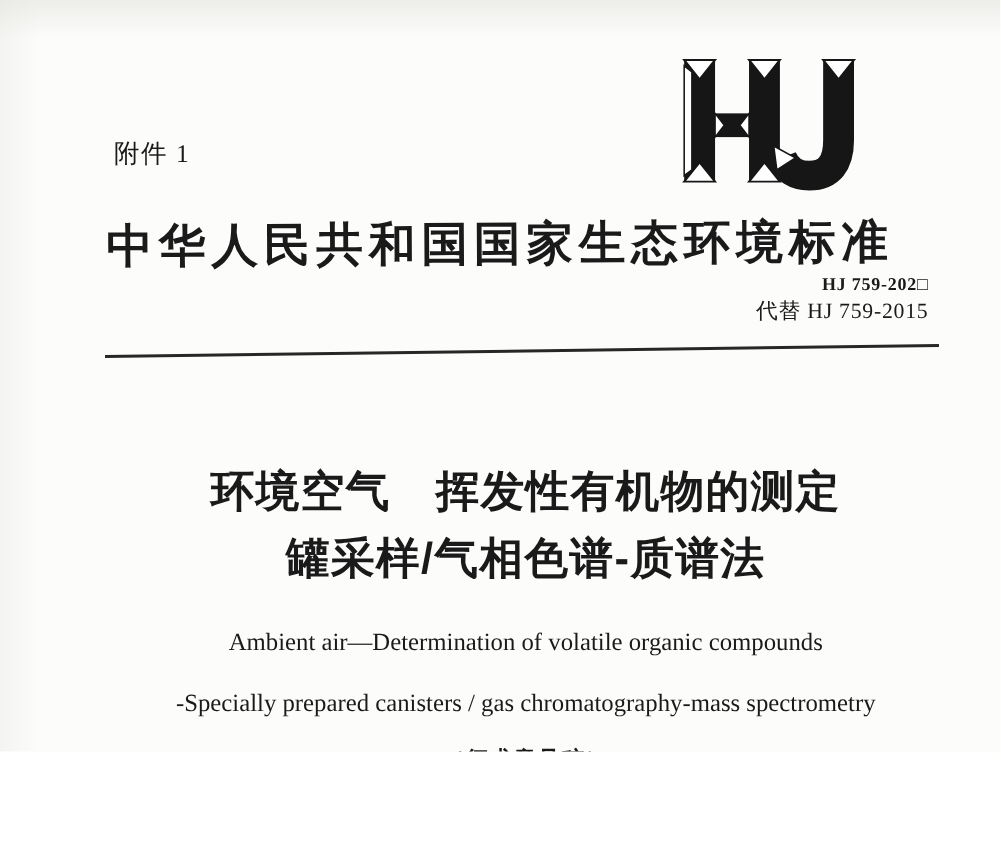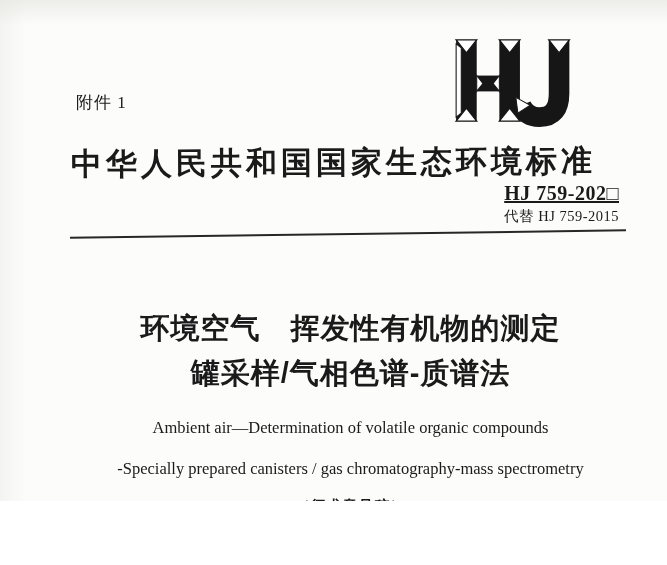--- a/index.html
+++ b/index.html
@@ -36,21 +36,21 @@
     text-align: center;
     font-size: 31px; font-weight: bold; letter-spacing: 4px;
     white-space: nowrap;
     transform: rotate(-0.35deg);
   }
   .stdnum-block {
     position: absolute; right: 48px; top: 183px;
     text-align: right; line-height: 1;
   }
   .stdnum {
-    font-size: 20px; font-weight: bold; letter-spacing: 0.5px; text-decoration: underline;
+    font-size: 12px; font-weight: bold; letter-spacing: 0.5px;
   }
   .replaces {
     font-size: 14.5px; margin-top: 6px; letter-spacing: 0.5px; text-align: center;
   }
   .rule {
     position: absolute; left: 70px; top: 233px;
     width: 556px; height: 2px;
     background: #272727;
     transform: rotate(-0.75deg);
   }

